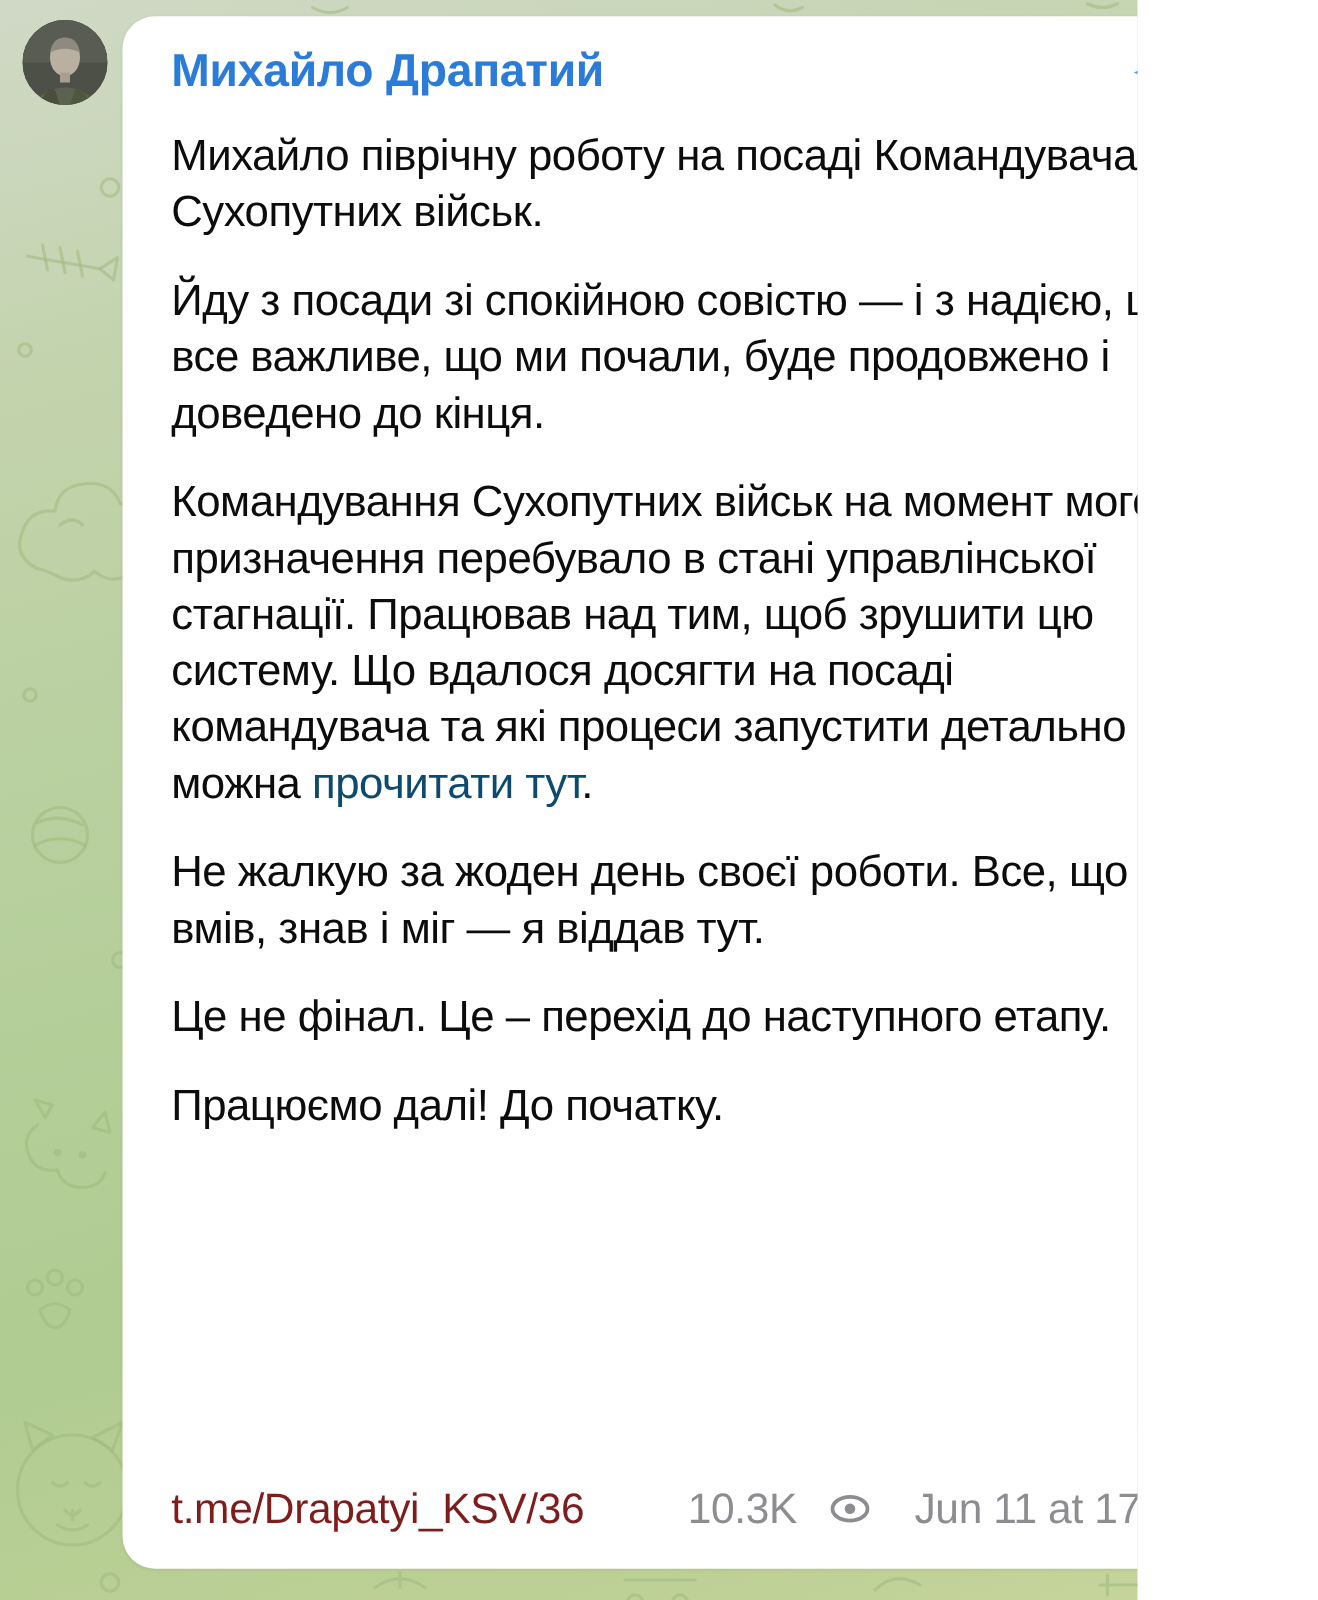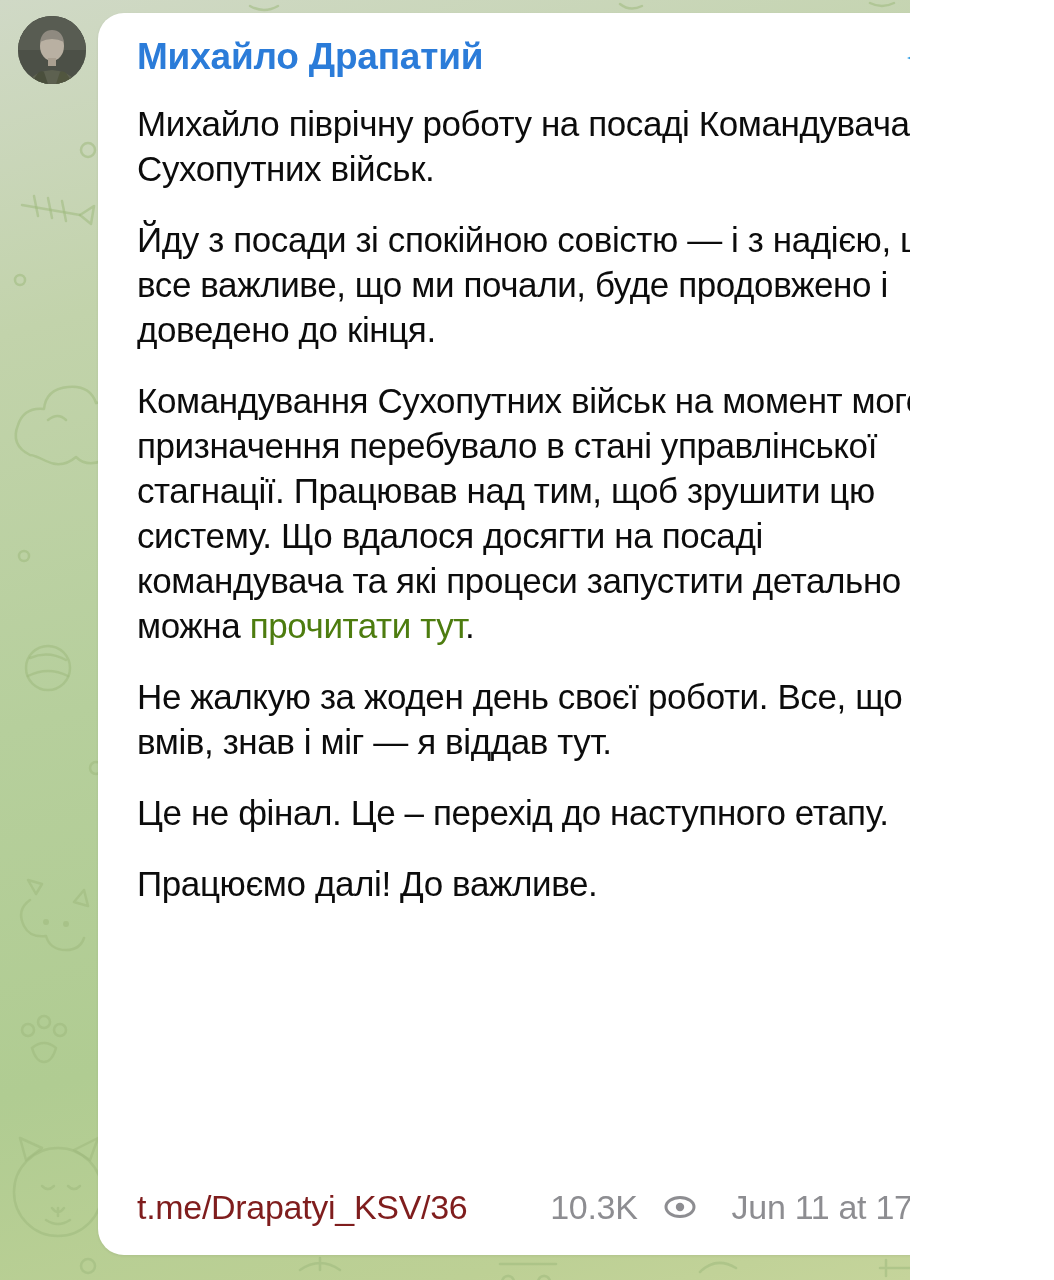--- a/index.html
+++ b/index.html
@@ -62,21 +62,21 @@
   .msg-body p {
     margin: 0 0 26px;
     font-size: 35px;
     line-height: 45px;
     letter-spacing: -0.4px;
     color: #0c0c0c;
   }
   .msg-body p:last-child { margin-bottom: 0; }
 
   a.inline-link {
-    color: #4d7c0f;
+    color: #0c4a6e;
     text-decoration: none;
     cursor: pointer;
   }
 
   .msg-footer {
     margin-top: auto;
     display: flex;
     justify-content: space-between;
     align-items: center;
     font-size: 34px;
@@ -187,21 +187,21 @@
         </svg>
       </span>
     </div>
 
     <div class="msg-body">
       <p>Михайло піврічну роботу на посаді Командувача Сухопутних військ.</p>
       <p>Йду з посади зі спокійною совістю — і з надією, що все важливе, що ми почали, буде продовжено і доведено до кінця.</p>
       <p><span>Командування Сухопутних військ на момент мого призначення перебувало в стані управлінської стагнації. Працював над тим, щоб зрушити цю систему. Що вдалося досягти на посаді командувача та які процеси запустити детально можна </span><a class="inline-link">прочитати тут</a><span>.</span></p>
       <p>Не жалкую за жоден день своєї роботи. Все, що вмів, знав і міг — я віддав тут.</p>
       <p>Це не фінал. Це – перехід до наступного етапу.</p>
-      <p>Працюємо далі! До важливе.</p>
+      <p>Працюємо далі! До початку.</p>
     </div>
 
     <div class="msg-footer">
       <a class="post-link">t.me/Drapatyi_KSV/36</a>
       <span class="meta">
         <span class="views">10.3K</span>
         <span class="eye">
           <svg width="34" height="24" viewBox="0 0 34 24">
             <ellipse cx="17" cy="12" rx="14" ry="9.5" fill="none" stroke="#8d8d91" stroke-width="3"></ellipse>
             <circle cx="17" cy="12" r="4.2" fill="#8d8d91"></circle>

